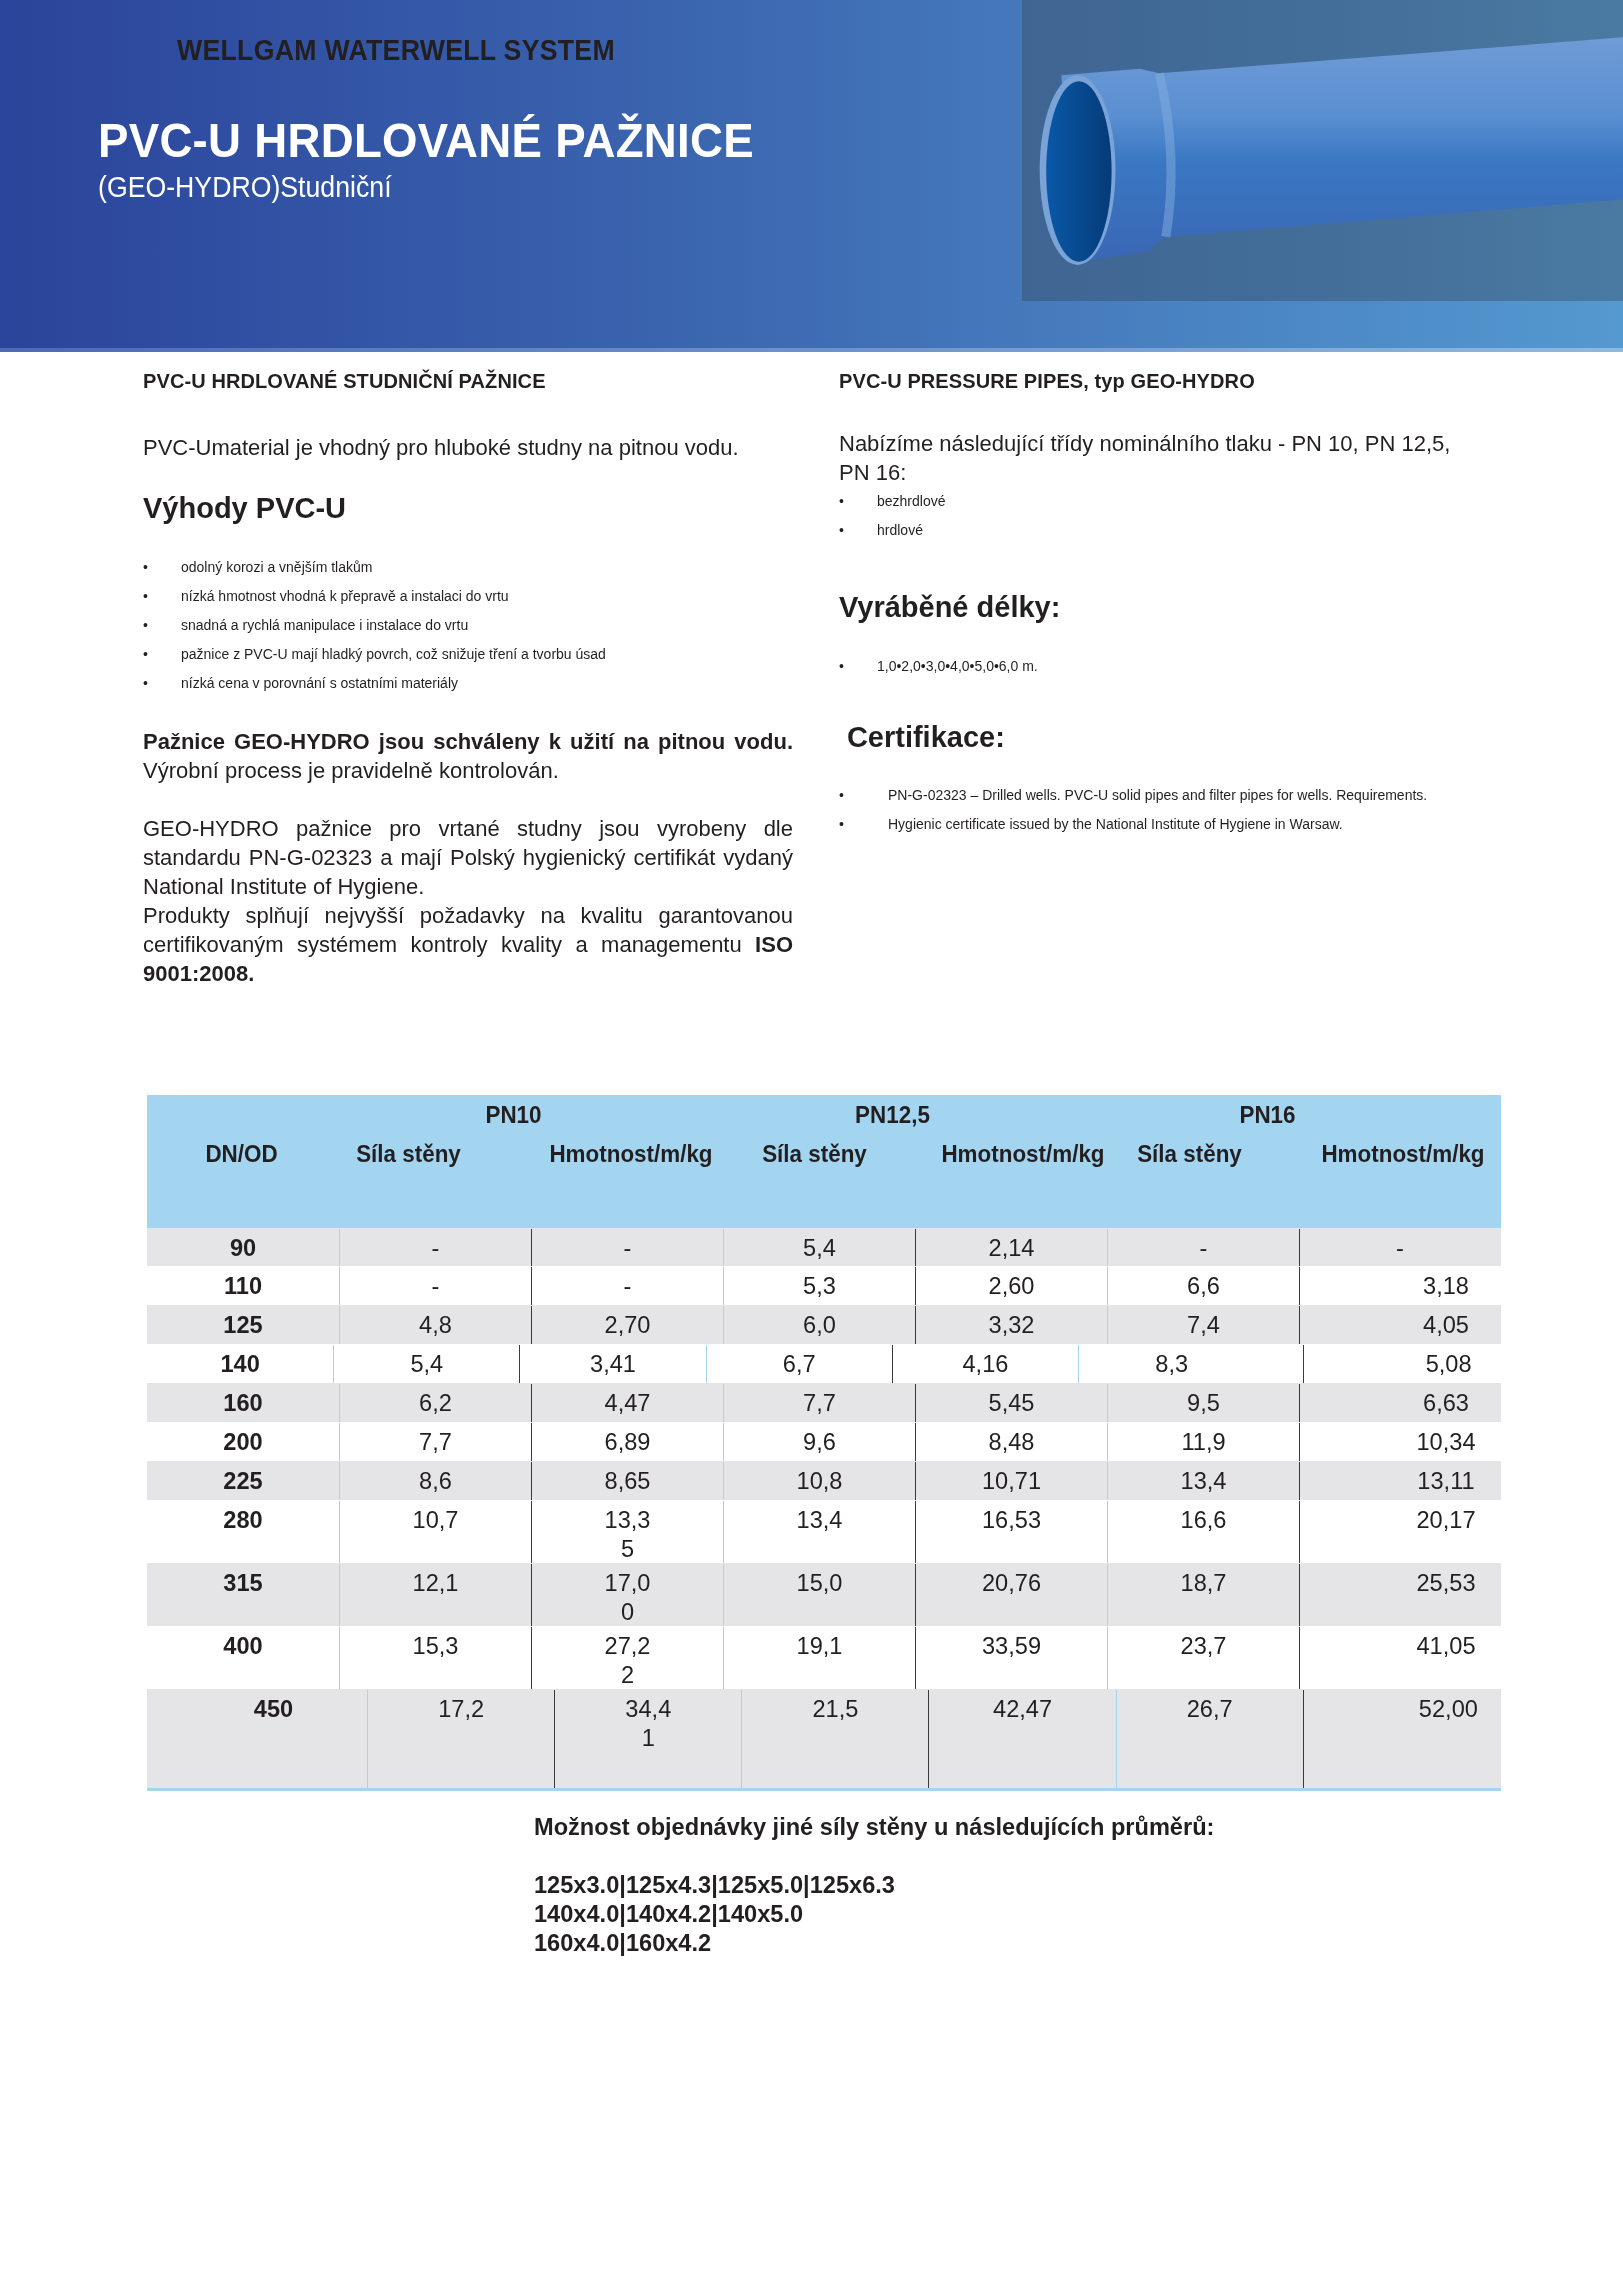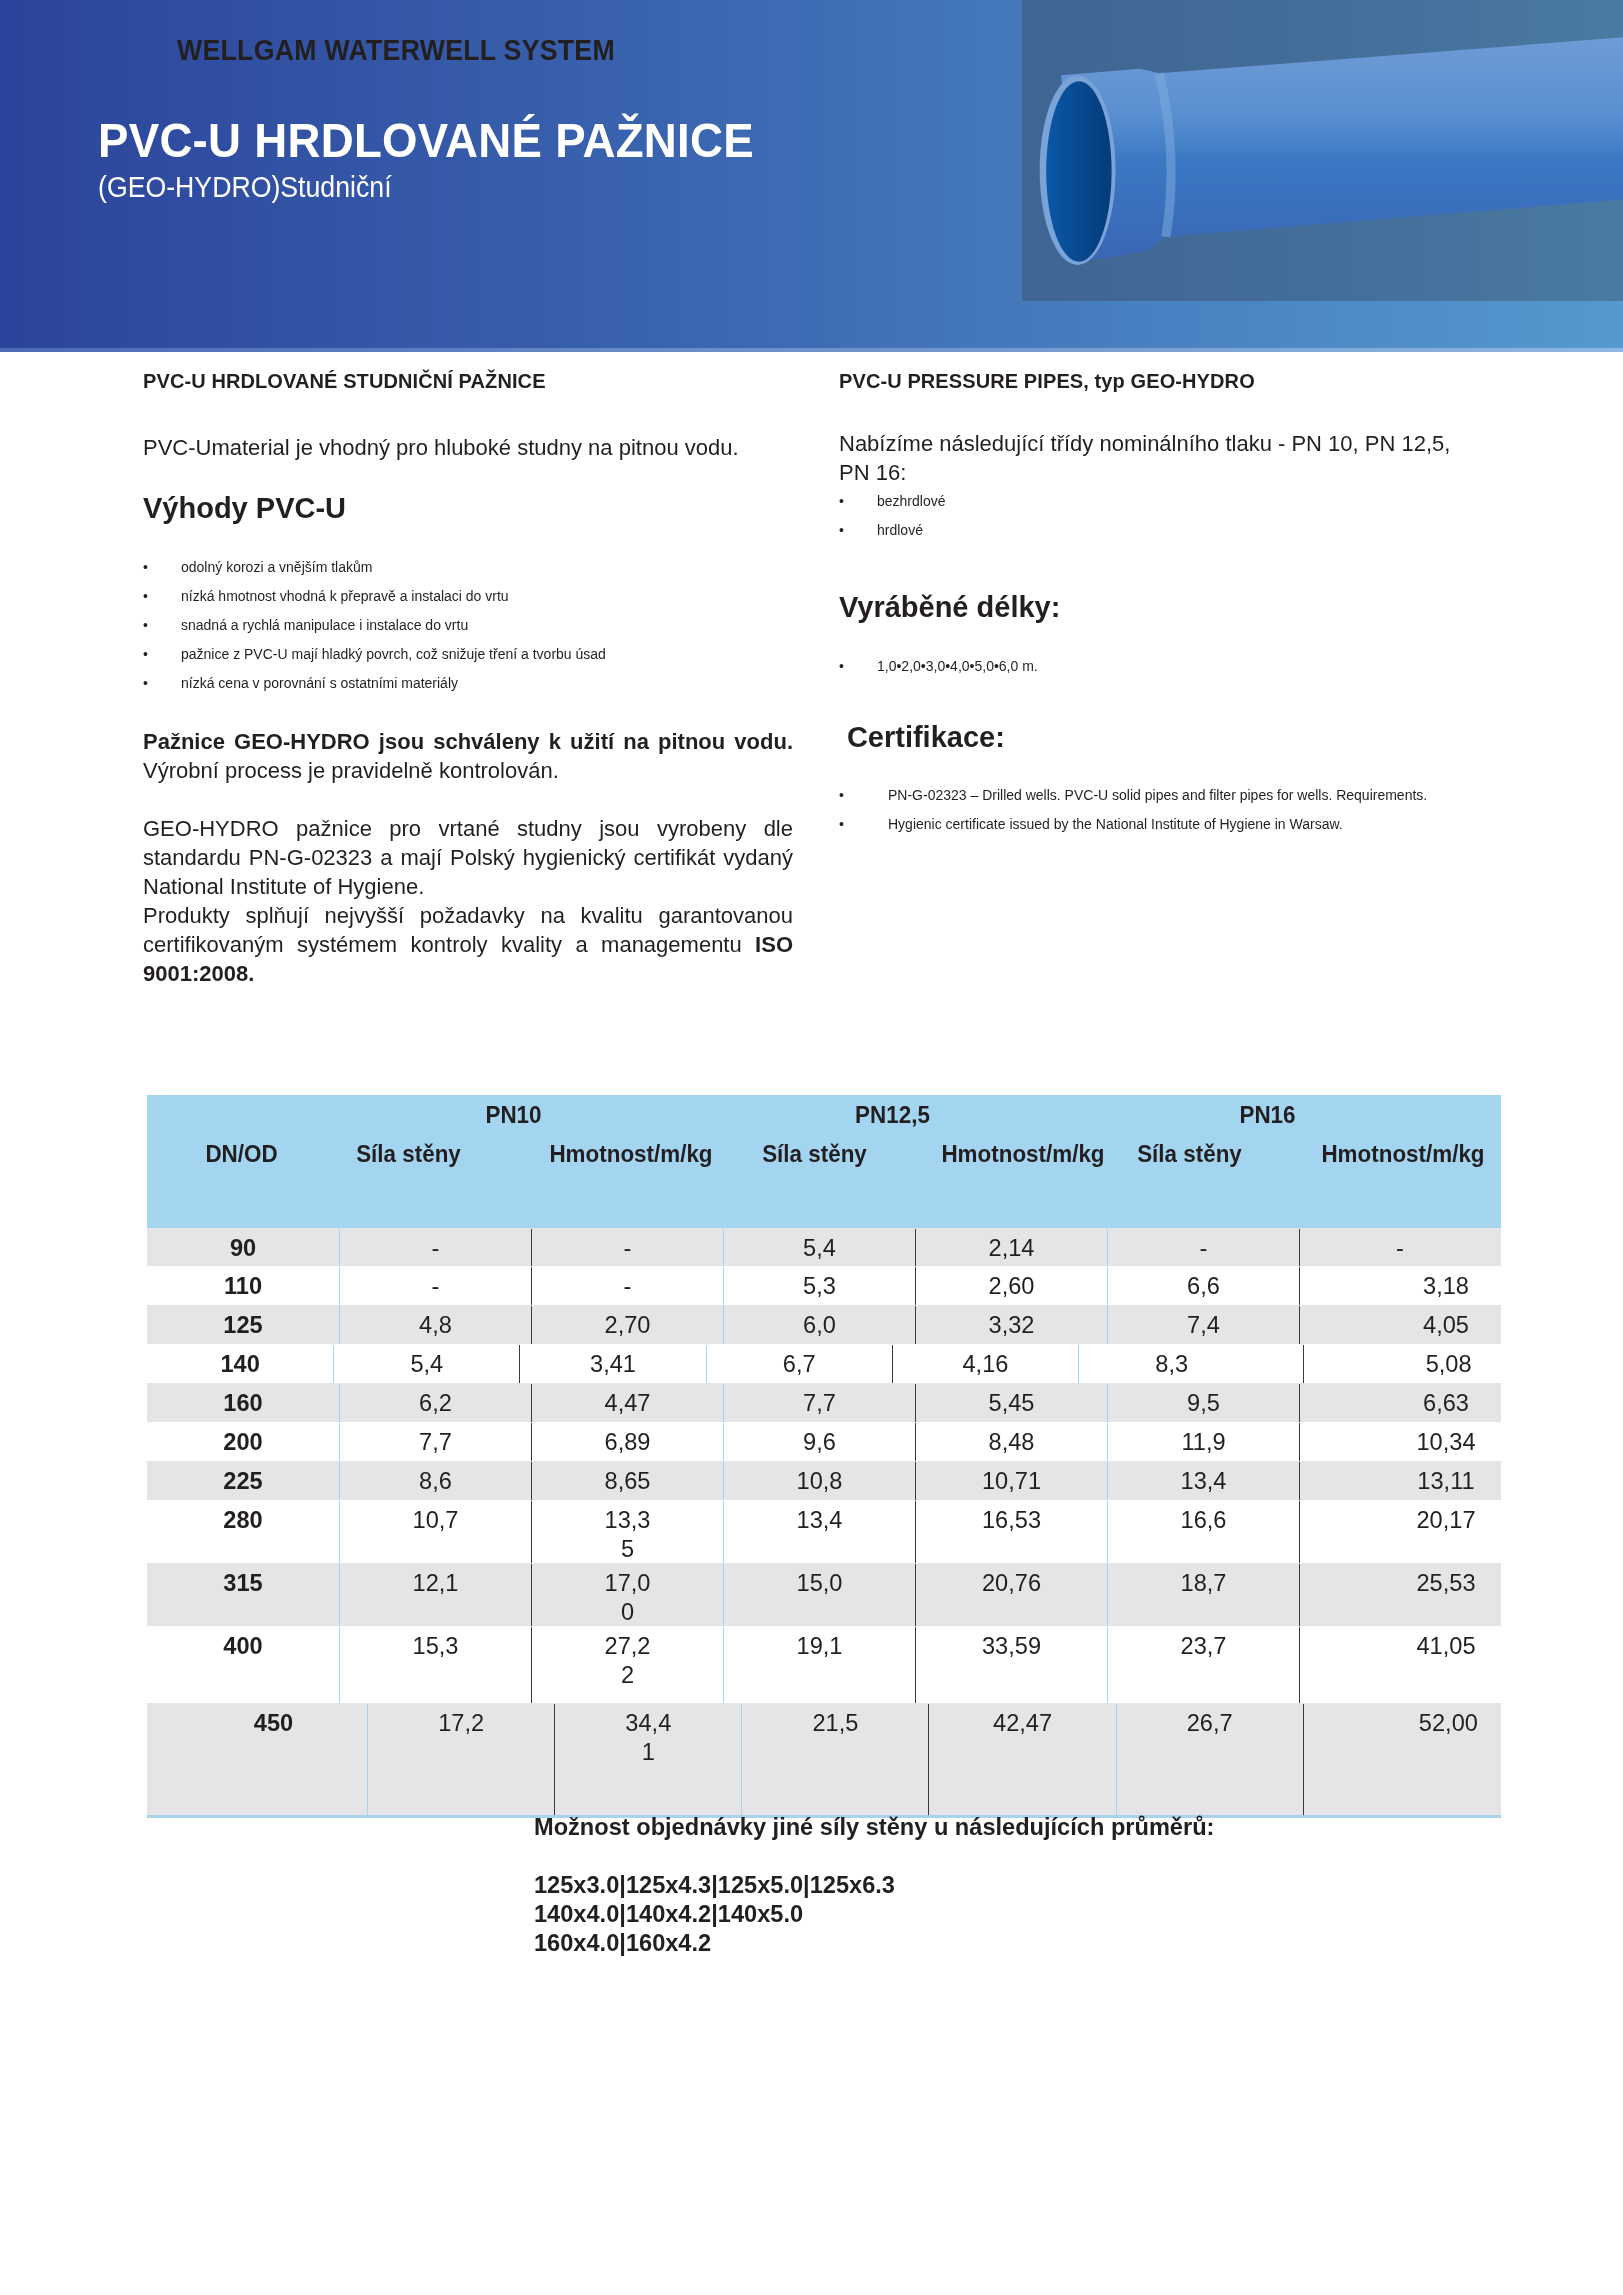--- a/index.html
+++ b/index.html
@@ -229,31 +229,31 @@
   <div class="row even" style="height:63px;">
     <div class="cell dn" style="width:192px;">315</div>
     <div class="cell bl" style="width:192px;">12,1</div>
     <div class="cell bd mw" style="width:192px;">17,0
 0</div>
     <div class="cell bl" style="width:192px;">15,0</div>
     <div class="cell bd" style="width:192px;">20,76</div>
     <div class="cell bl" style="width:192px;">18,7</div>
     <div class="cell bd" style="width:201px; padding-left:92px;">25,53</div>
   </div>
-  <div class="row odd" style="height:77px;">
+  <div class="row odd" style="height:63px;">
     <div class="cell dn" style="width:192px;">400</div>
     <div class="cell bl" style="width:192px;">15,3</div>
     <div class="cell bd mw" style="width:192px;">27,2
 2</div>
     <div class="cell bl" style="width:192px;">19,1</div>
     <div class="cell bd" style="width:192px;">33,59</div>
     <div class="cell bl" style="width:192px;">23,7</div>
     <div class="cell bd" style="width:201px; padding-left:92px;">41,05</div>
   </div>
-  <div class="row even" style="height:112px;padding-left:33px;">
+  <div class="row even" style="height:99px;padding-left:33px;">
     <div class="cell dn" style="width:192px;">450</div>
     <div class="cell bl" style="width:192px;">17,2</div>
     <div class="cell bd mw" style="width:192px;">34,4
 1</div>
     <div class="cell bl" style="width:192px;">21,5</div>
     <div class="cell bd" style="width:192px;text-align:center;">42,47</div>
     <div class="cell bl" style="width:192px;">26,7</div>
     <div class="cell bd" style="width:201px; padding-left:92px;">52,00</div>
   </div>
   <div class="tbl-bottom"></div>

